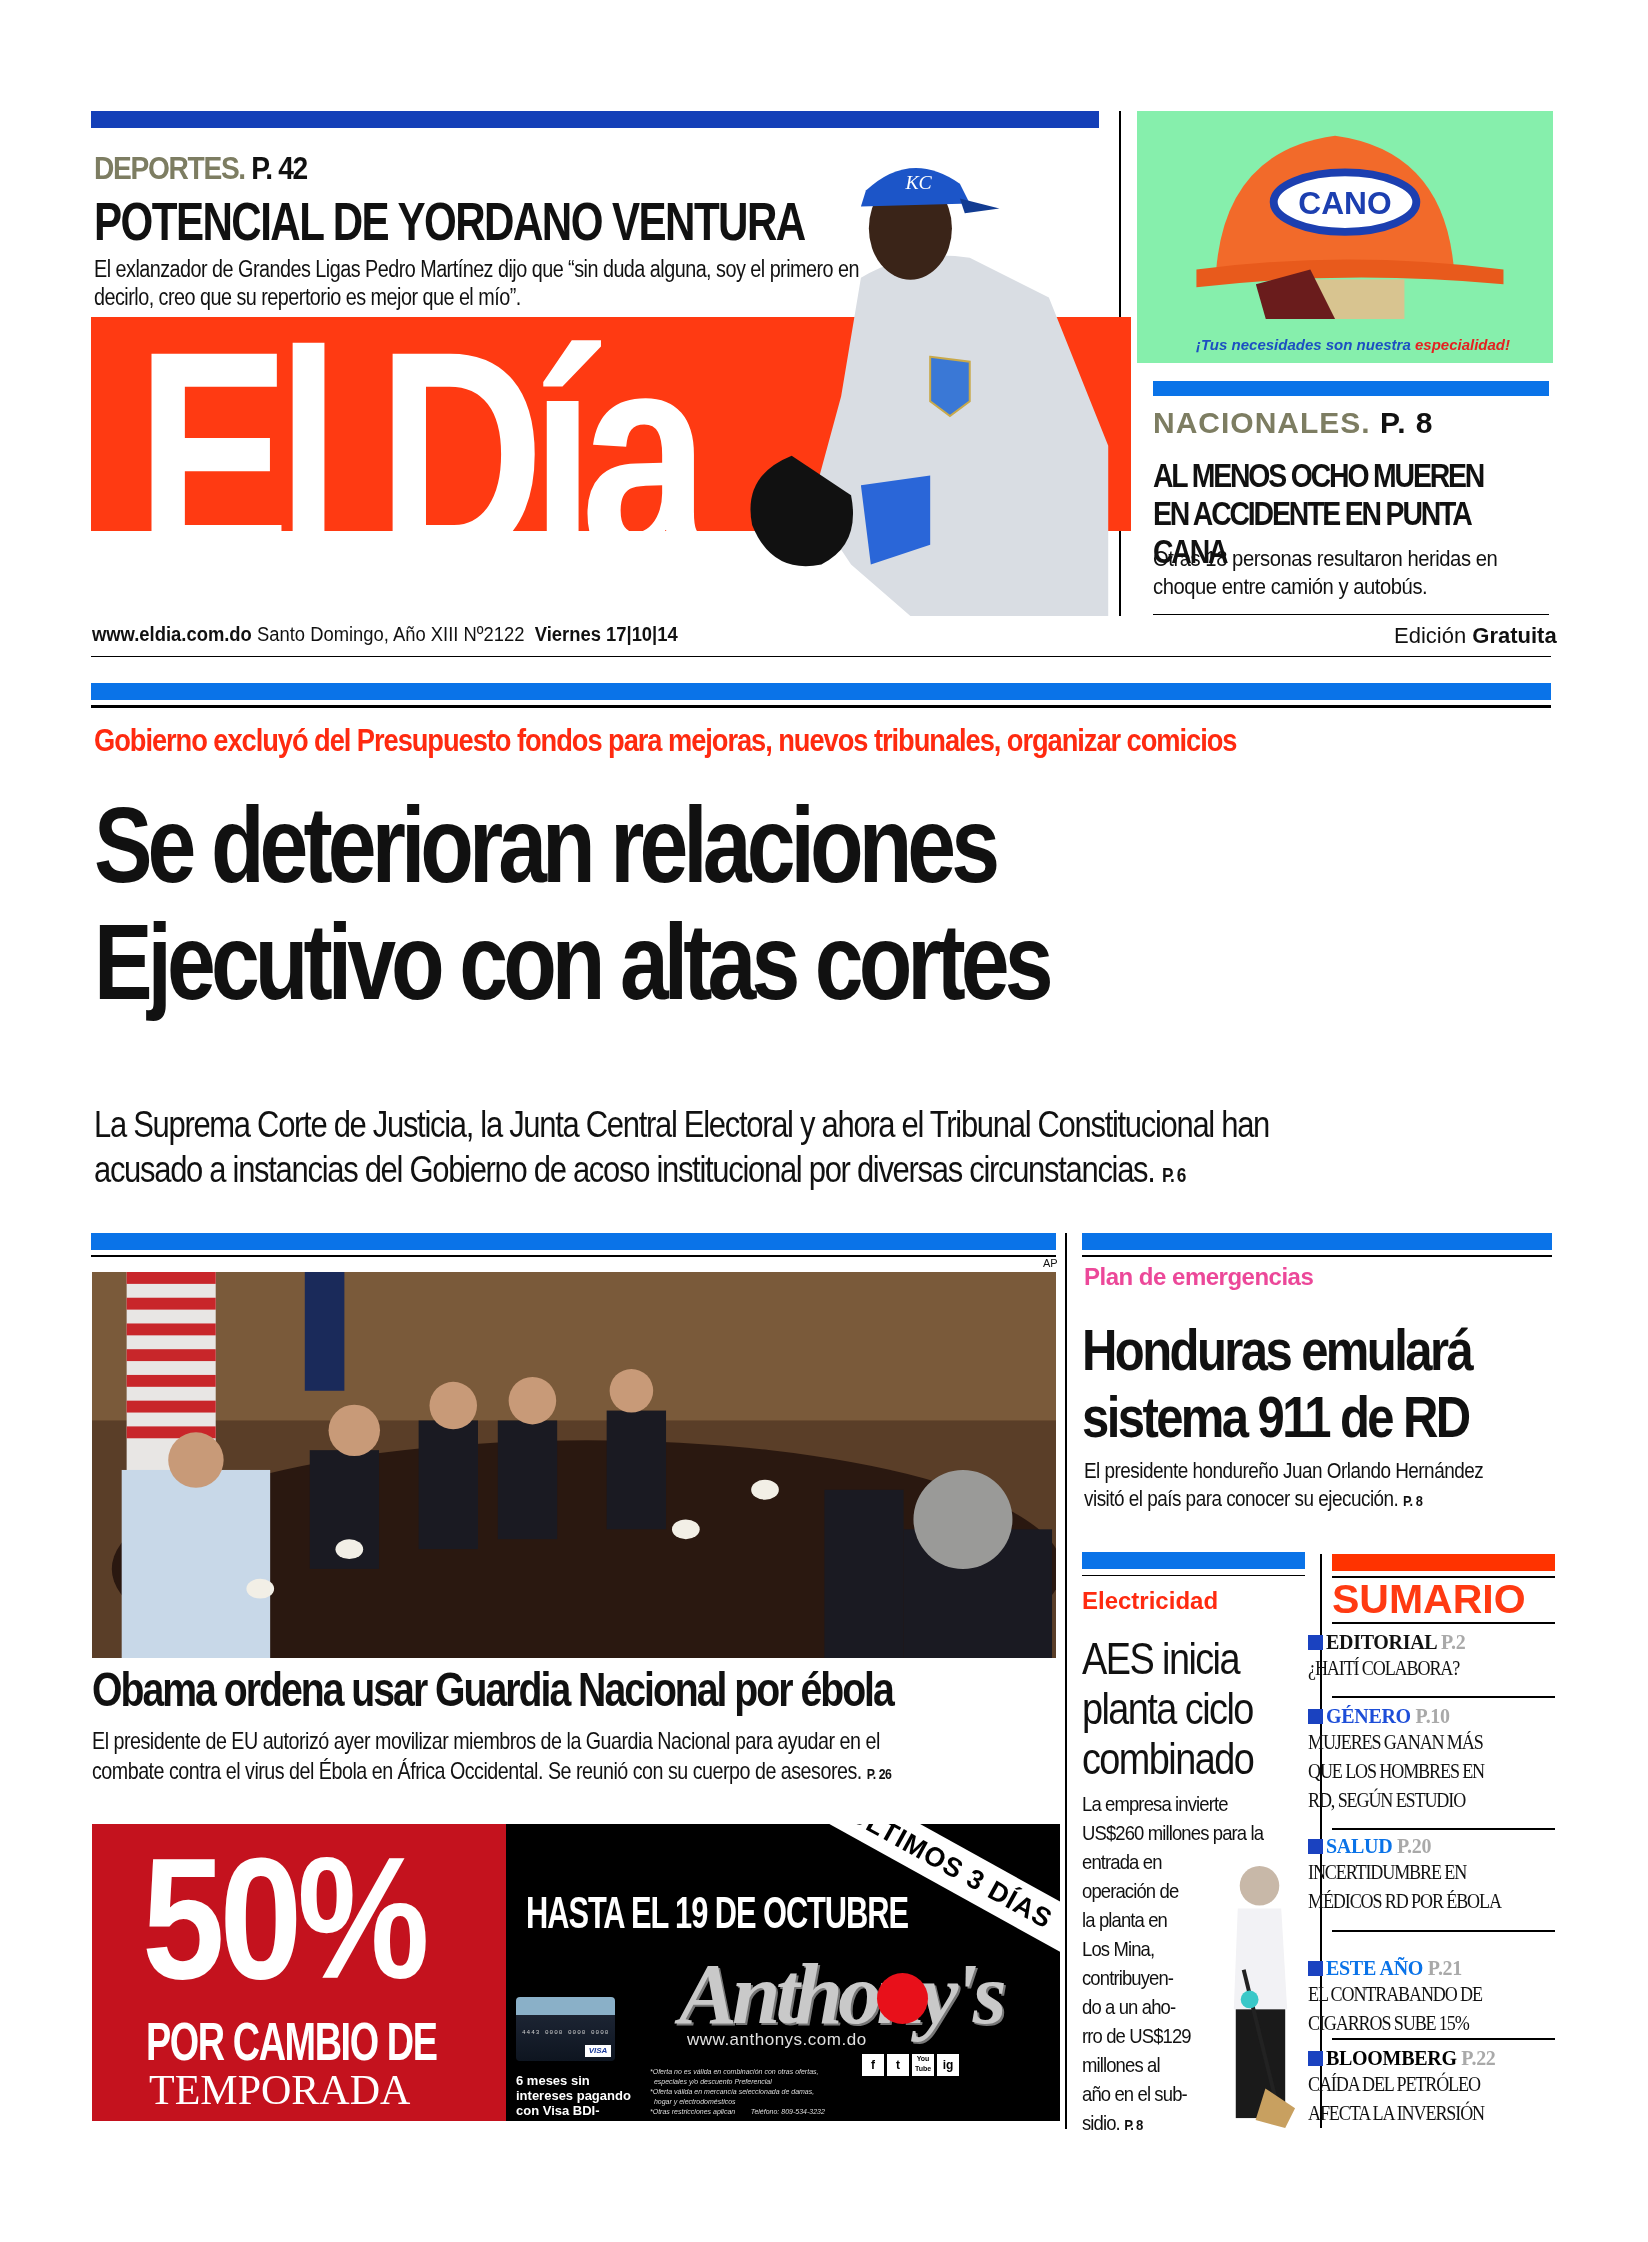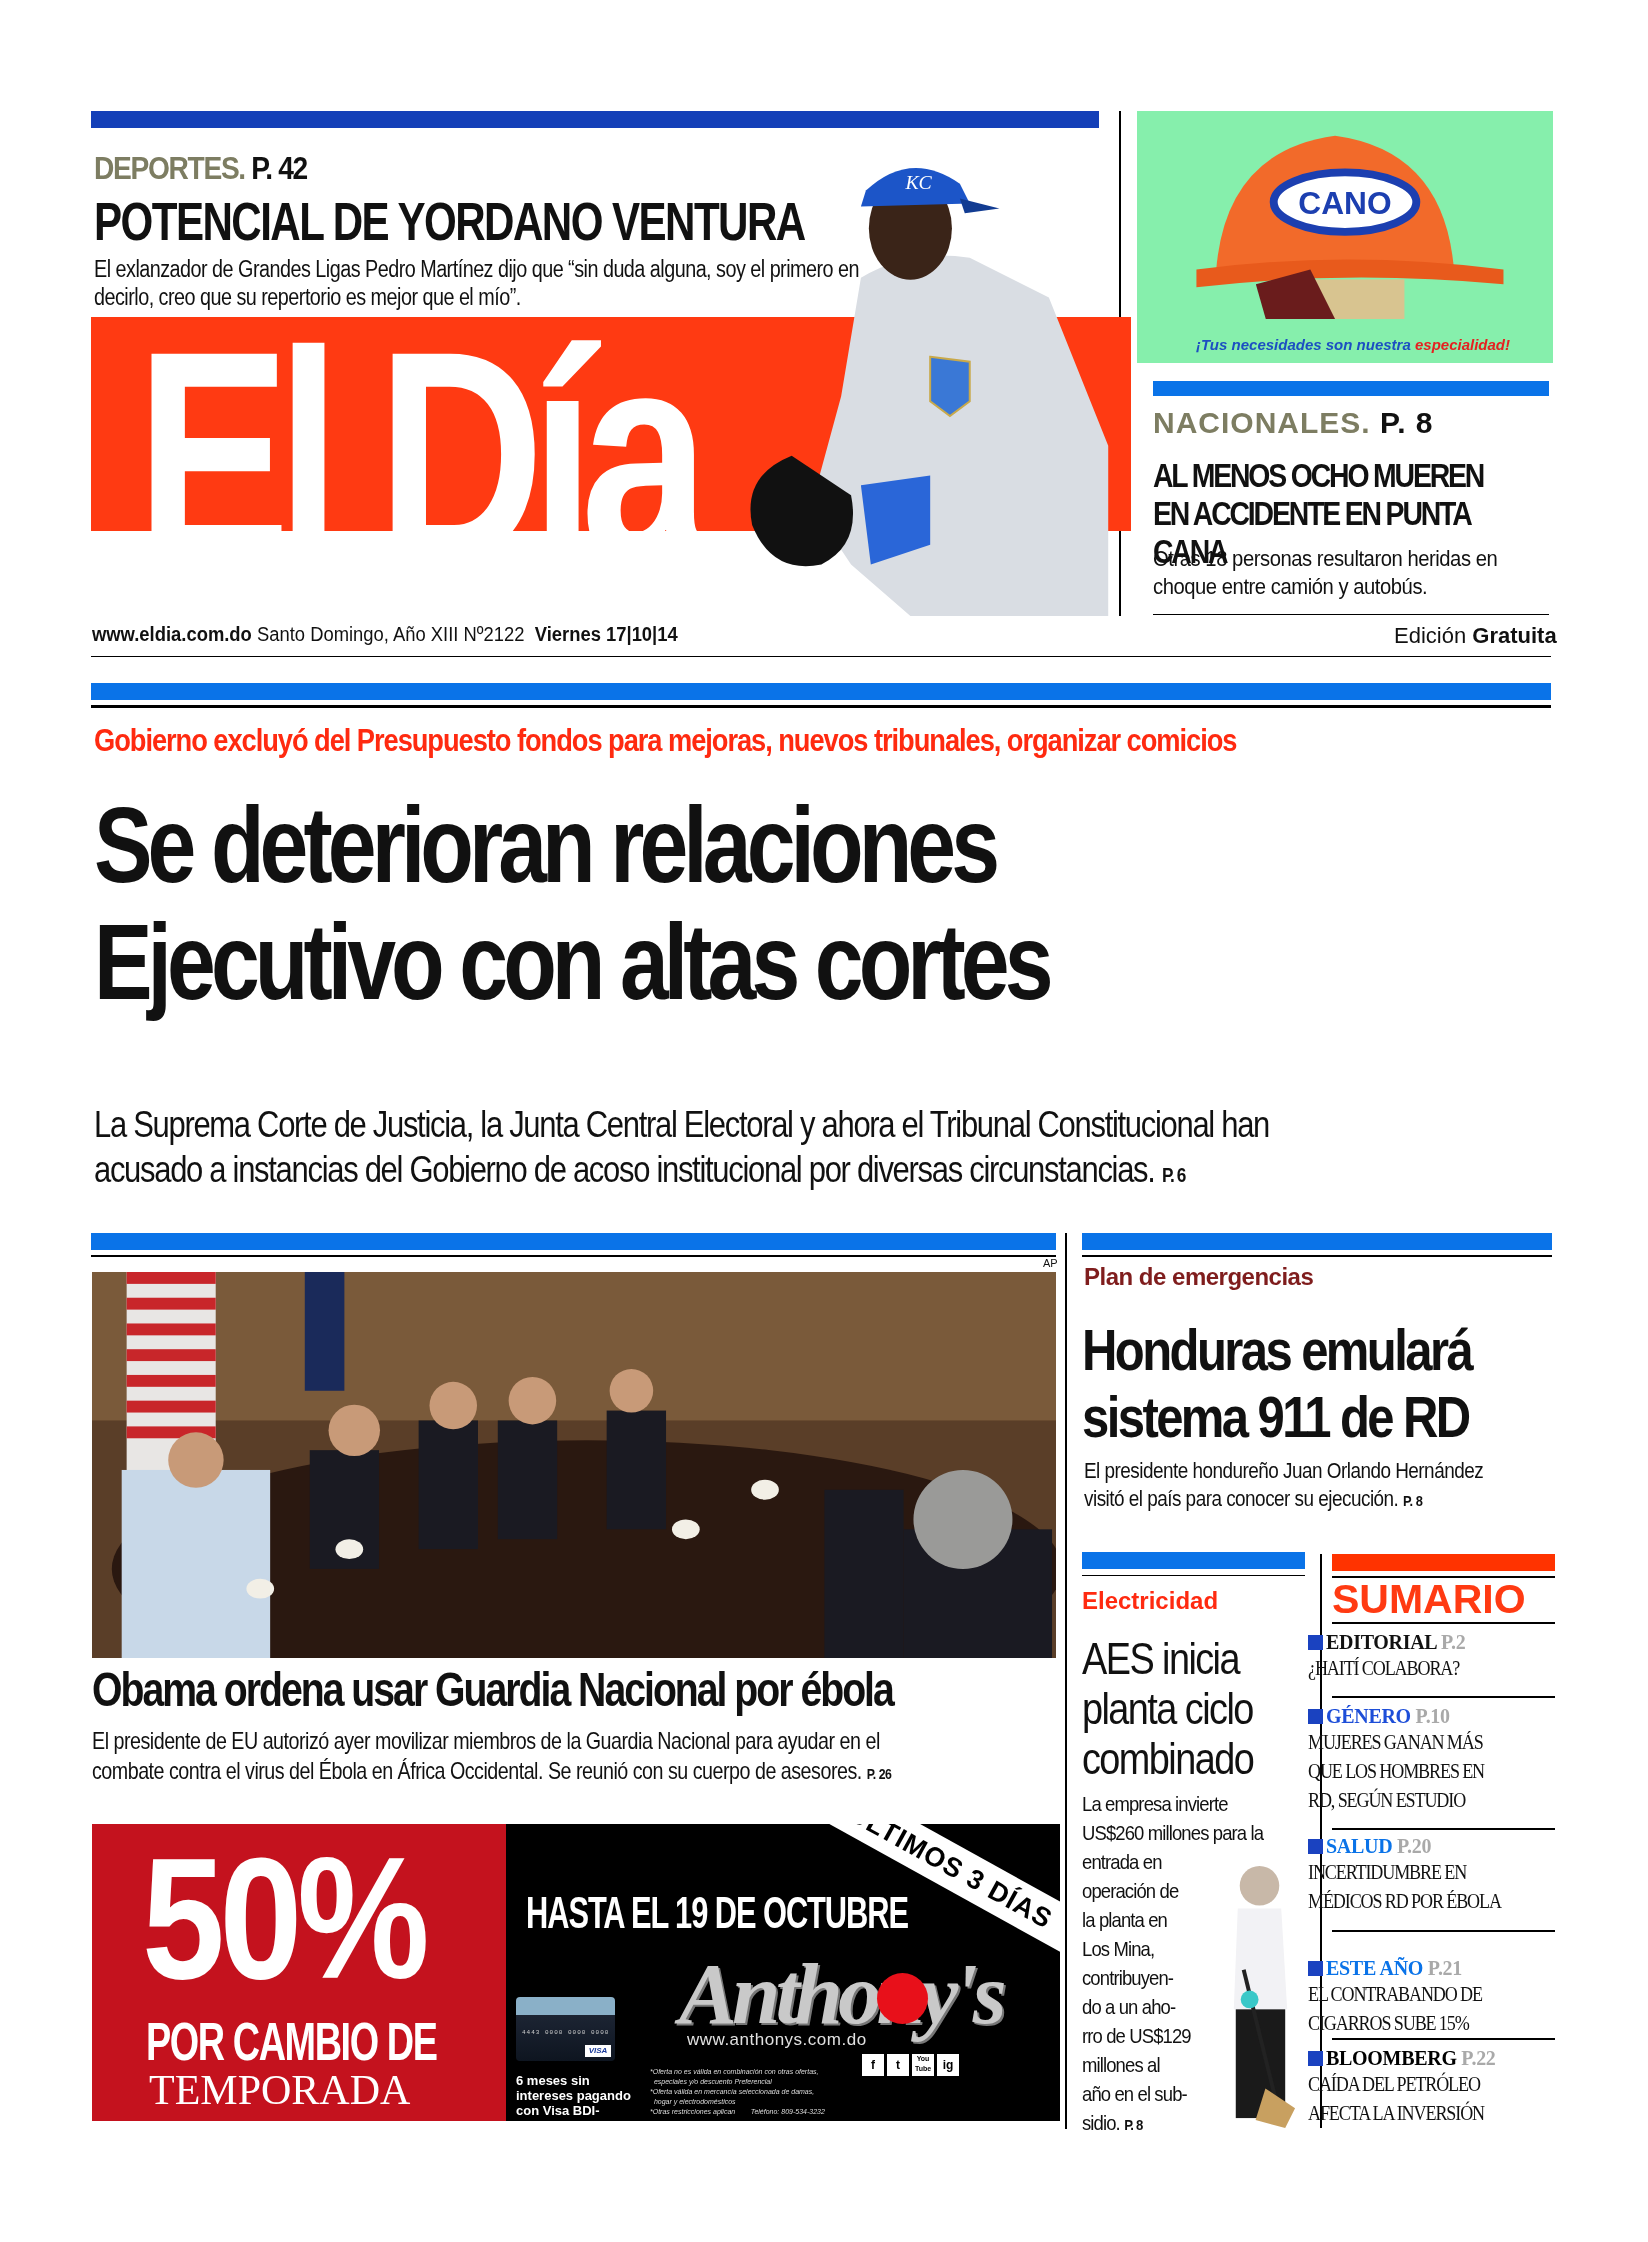--- a/index.html
+++ b/index.html
@@ -45,21 +45,21 @@
   #deck .pref { font-size: 20px; font-weight: bold; }
 
   
   #photo-credit { left: 1043px; top: 1257px; font-size: 11px; }
   #photo { left: 92px; top: 1272px; width: 964px; height: 386px; overflow: hidden; background: linear-gradient(180deg,#6b4a2e 0%,#4a3020 35%,#2a1a10 60%,#1a1009 100%); }
   #obama-title { left: 92px; top: 1661px; font-size: 49px; font-weight: bold; letter-spacing: -2.5px; transform: scaleX(0.8); transform-origin: left; white-space: nowrap; }
   #obama-desc { left: 92px; top: 1726px; width: 1188px; font-size: 24px; line-height: 30px; letter-spacing: -0.6px; transform: scaleX(0.82); transform-origin: left; white-space: nowrap; }
   #obama-desc .pref { font-size: 15px; font-weight: bold; }
 
   
-  #hon-kicker { left: 1084px; top: 1263px; font-size: 24px; font-weight: bold; color: #7f1d1d; letter-spacing: -0.5px; }
+  #hon-kicker { left: 1084px; top: 1263px; font-size: 24px; font-weight: bold; color: #ec4899; letter-spacing: -0.5px; }
   #hon-title { left: 1082px; top: 1317px; width: 495px; font-size: 57px; line-height: 67px; font-weight: bold; letter-spacing: -3px; transform: scaleX(0.86); transform-origin: left; white-space: nowrap; }
   #hon-desc { left: 1084px; top: 1457px; width: 515px; font-size: 22px; line-height: 28px; letter-spacing: -0.6px; transform: scaleX(0.86); transform-origin: left; white-space: nowrap; }
   #hon-desc .pref { font-size: 15px; font-weight: bold; }
 
   
   #aes-kicker { left: 1082px; top: 1587px; font-size: 24px; font-weight: bold; color: #ff2a10; }
   #aes-title { left: 1082px; top: 1634px; width: 238px; font-size: 44px; line-height: 50px; letter-spacing: -1.8px; transform: scaleX(0.86); transform-origin: left; white-space: nowrap; }
   #aes-desc { left: 1082px; top: 1789px; width: 238px; font-size: 21px; line-height: 29px; letter-spacing: -1px; transform: scaleX(0.88); transform-origin: left; }
   #aes-desc .wide { white-space: nowrap; }
   #aes-desc .pref { font-size: 15px; font-weight: bold; }

